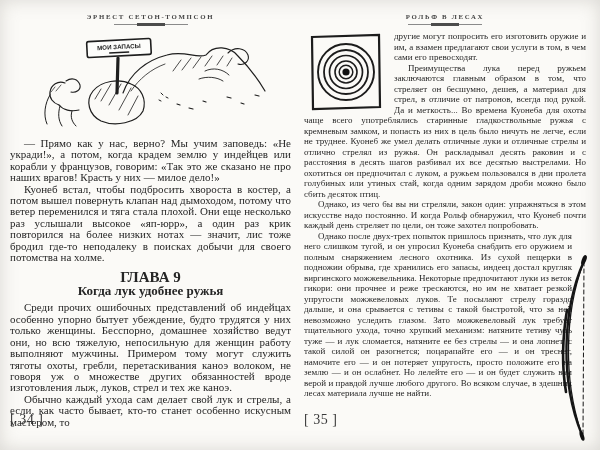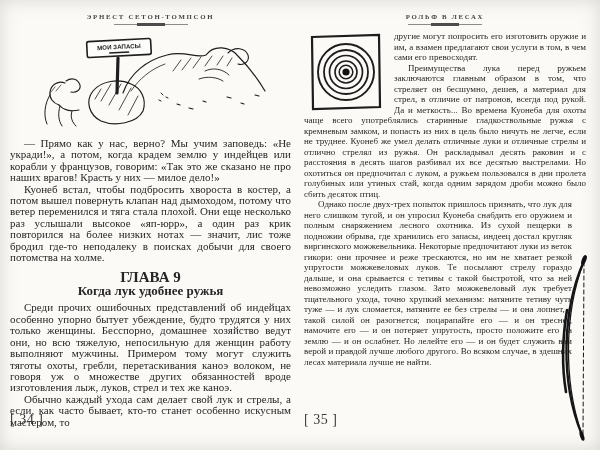--- a/index.html
+++ b/index.html
@@ -128,20 +128,21 @@
             <circle cx="38" cy="40" r="16.5" stroke-width="1.7"></circle>
             <circle cx="38" cy="40" r="11" stroke-width="1.6"></circle>
             <circle cx="38" cy="40" r="6.8" stroke-width="1.5"></circle>
             <circle cx="38" cy="40" r="3.6" fill="#111" stroke="none"></circle>
           </g>
         </svg>
       </div>
 
       <p class="body">другие могут попросить его изготовить оружие и им, а взамен предлагают свои услуги в том, в чем сами его превосходят.</p>
       <p class="body ind">Преимущества лука перед ружьем заключаются главным образом в том, что стреляет он бесшумно, дешев, а материал для стрел, в отличие от патронов, всегда под рукой. Да и меткость... Во времена Куонеба для охоты чаще всего употреблялись старинные гладкоствольные ружья с кремневым замком, и попасть из них в цель было ничуть не легче, если не труднее. Куонеб же умел делать отличные луки и отличные стрелы и отлично стрелял из ружья. Он раскладывал десять раковин и с расстояния в десять шагов разбивал их все десятью выстрелами. Но охотиться он предпочитал с луком, а ружьем пользовался в дни пролета голубиных или утиных стай, когда одним зарядом дроби можно было сбить десяток птиц.</p>
+      <p class="body ind">Однако, из чего бы вы ни стреляли, закон один: упражняться в этом искусстве надо постоянно. И когда Рольф обнаружил, что Куонеб почти каждый день стреляет по цели, он тоже захотел попробовать.</p>
       <p class="body ind" style="width:268px;">Однако после двух-трех попыток пришлось признать, что лук для него слишком тугой, и он упросил Куонеба снабдить его оружием и полным снаряжением лесного охотника. Из сухой пещерки в подножии обрыва, где хранились его запасы, индеец достал кругляк виргинского можжевельника. Некоторые предпочитают луки из веток гикори: они прочнее и реже трескаются, но им не хватает резкой упругости можжевеловых луков. Те посылают стрелу гораздо дальше, и она срывается с тетивы с такой быстротой, что за ней невозможно уследить глазом. Зато можжевеловый лук требует тщательного ухода, точно хрупкий механизм: натяните тетиву чуть туже — и лук сломается, натяните ее без стрелы — и она лопнет, с такой силой он разогнется; поцарапайте его — и он треснет, намочите его — и он потеряет упругость, просто положите его на землю — и он ослабнет. Но лелейте его — и он будет служить вам верой и правдой лучше любого другого. Во всяком случае, в здешних лесах материала лучше не найти.</p>
     </div>
 
     <div class="bow-fig">
       <svg viewBox="0 0 46 194">
         <g fill="none" stroke="#161616" stroke-linecap="round">
           <line x1="32" y1="10" x2="31" y2="182" stroke-width="1" stroke-dasharray="4 3"></line>
           <path d="M32,9 C10,58 8,130 30,183" stroke-width="2.4"></path>
           <path d="M31,12 C13,60 11,126 29,180" stroke-width="1.3"></path>
           <path d="M15,58 C10,88 10,116 14,140" stroke-width="2.6"></path>

